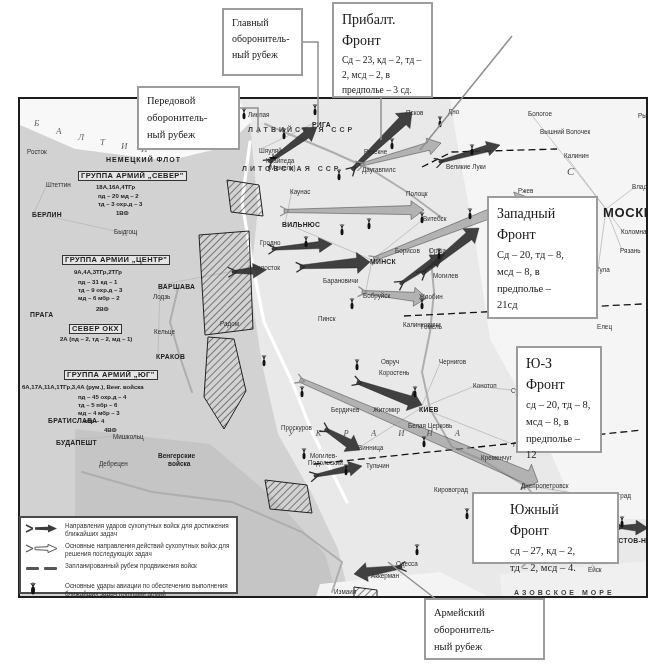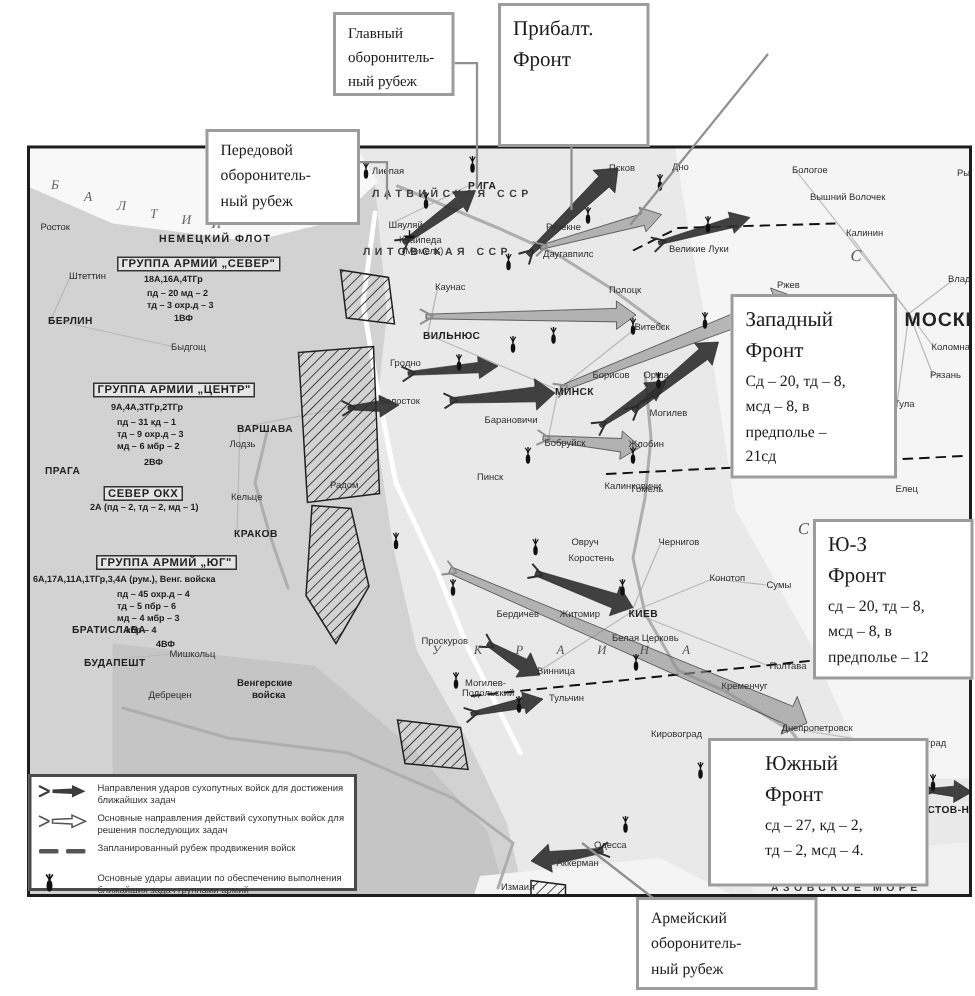--- a/index.html
+++ b/index.html
@@ -24,27 +24,27 @@
   .s-w{font-size:6.5px;font-weight:bold;color:#222;}
   .s-B{font-size:9px;color:#666;font-style:italic;font-family:"Liberation Serif",serif;}
   
   #connectors{position:absolute;left:0;top:0;width:650px;height:664px;z-index:2;pointer-events:none;}
   
   .co{position:absolute;background:#fff;border:2px solid #9c9c9c;color:#1a1a1a;
       font-family:"Liberation Serif",serif;padding:5px 8px;box-sizing:border-box;z-index:3;}
   .co .ttl{font-size:14px;line-height:1.5;white-space:pre-line;}
   .co .bd{font-size:9.5px;line-height:1.6;white-space:pre-line;margin-top:2px;}
   .co.small{font-size:10.5px;line-height:1.6;white-space:pre-line;}
-  #co-glavny   {left:222px;top:8px;  width:81px; height:56px;font-size:10px;}
+  #co-glavny   {left:222px;top:8px;  width:81px; height:68px;font-size:10px;}
   #co-pribalt  {left:332px;top:2px;  width:101px;height:96px;}
   #co-tylovoy  {left:512px;top:2px;  width:137px;height:93px;font-size:9.5px;padding:4px 7px;}
   #co-peredovoy{left:137px;top:86px; width:103px;height:64px;}
   #co-zapadny  {left:487px;top:196px;width:111px;height:123px;}
-  #co-yz       {left:542px;top:346px;width:107px;height:107px;}
-  #co-yuzhny   {left:472px;top:492px;width:147px;height:99px;padding-left:36px;}
+  #co-yz       {left:516px;top:346px;width:86px;height:107px;}
+  #co-yuzhny   {left:472px;top:492px;width:147px;height:72px;padding-left:36px;}
   #co-armeysky {left:424px;top:598px;width:121px;height:62px;font-family:Liberation Serif, serif;}
   
   #scale-box{position:absolute;left:19px;top:458px;width:95px;height:58px;border:2px solid #4a4a4a;
              background:#fff;z-index:3;box-sizing:border-box;padding:4px 7px;
              font-family:"Liberation Serif",serif;color:#111;}
   #scale-box .lb{font-size:13px;}
   #scale-box .vl{font-size:13px;margin-top:1px;}
   
   #legend-box{position:absolute;left:19px;top:516px;width:219px;height:78px;border:2px solid #4a4a4a;
               background:#fff;z-index:3;box-sizing:border-box;padding:3px 4px;}
@@ -437,20 +437,23 @@
   <div class="co small" id="co-peredovoy">Передовой
 оборонитель-
 ный рубеж</div>
   <div class="co small" id="co-armeysky">Армейский
 оборонитель-
 ный рубеж</div>
 
   <div class="co" id="co-pribalt">
     <div class="ttl">Прибалт.
 Фронт</div>
+    <div class="bd">Сд – 23, кд – 2, тд –
+2, мсд – 2, в
+предполье – 3 сд.</div>
   </div>
   <div class="co" id="co-zapadny">
     <div class="ttl">Западный
 Фронт</div>
     <div class="bd" style="font-size:10.5px">Сд – 20, тд – 8,
 мсд – 8, в
 предполье –
 21сд</div>
   </div>
   <div class="co" id="co-yz">

